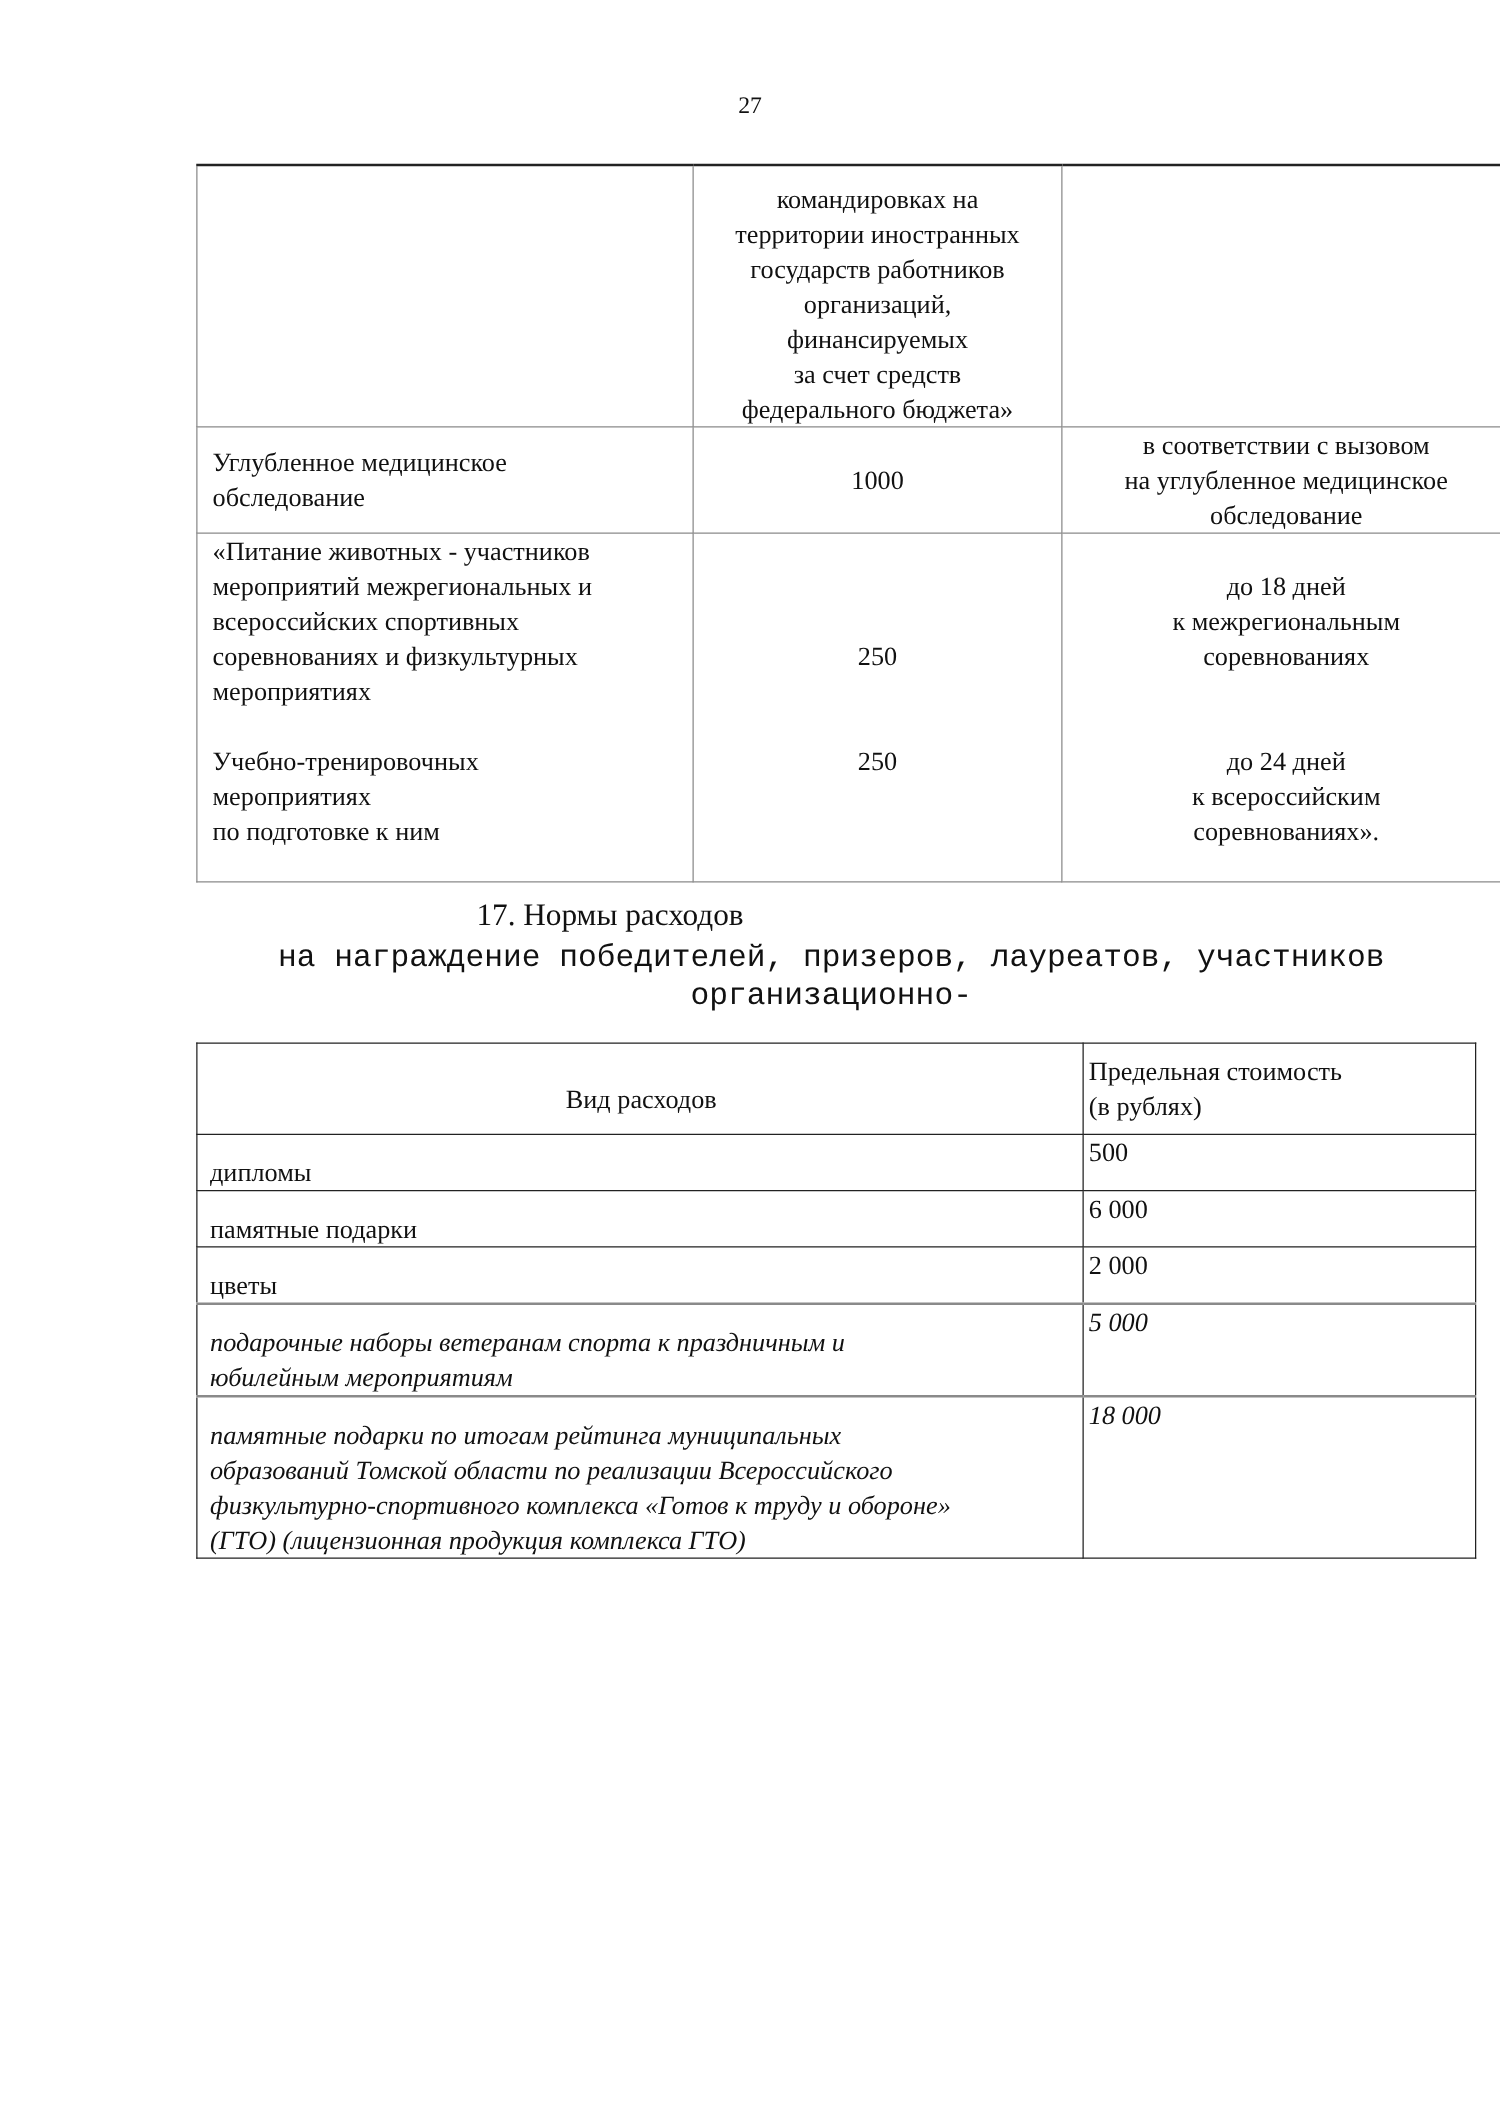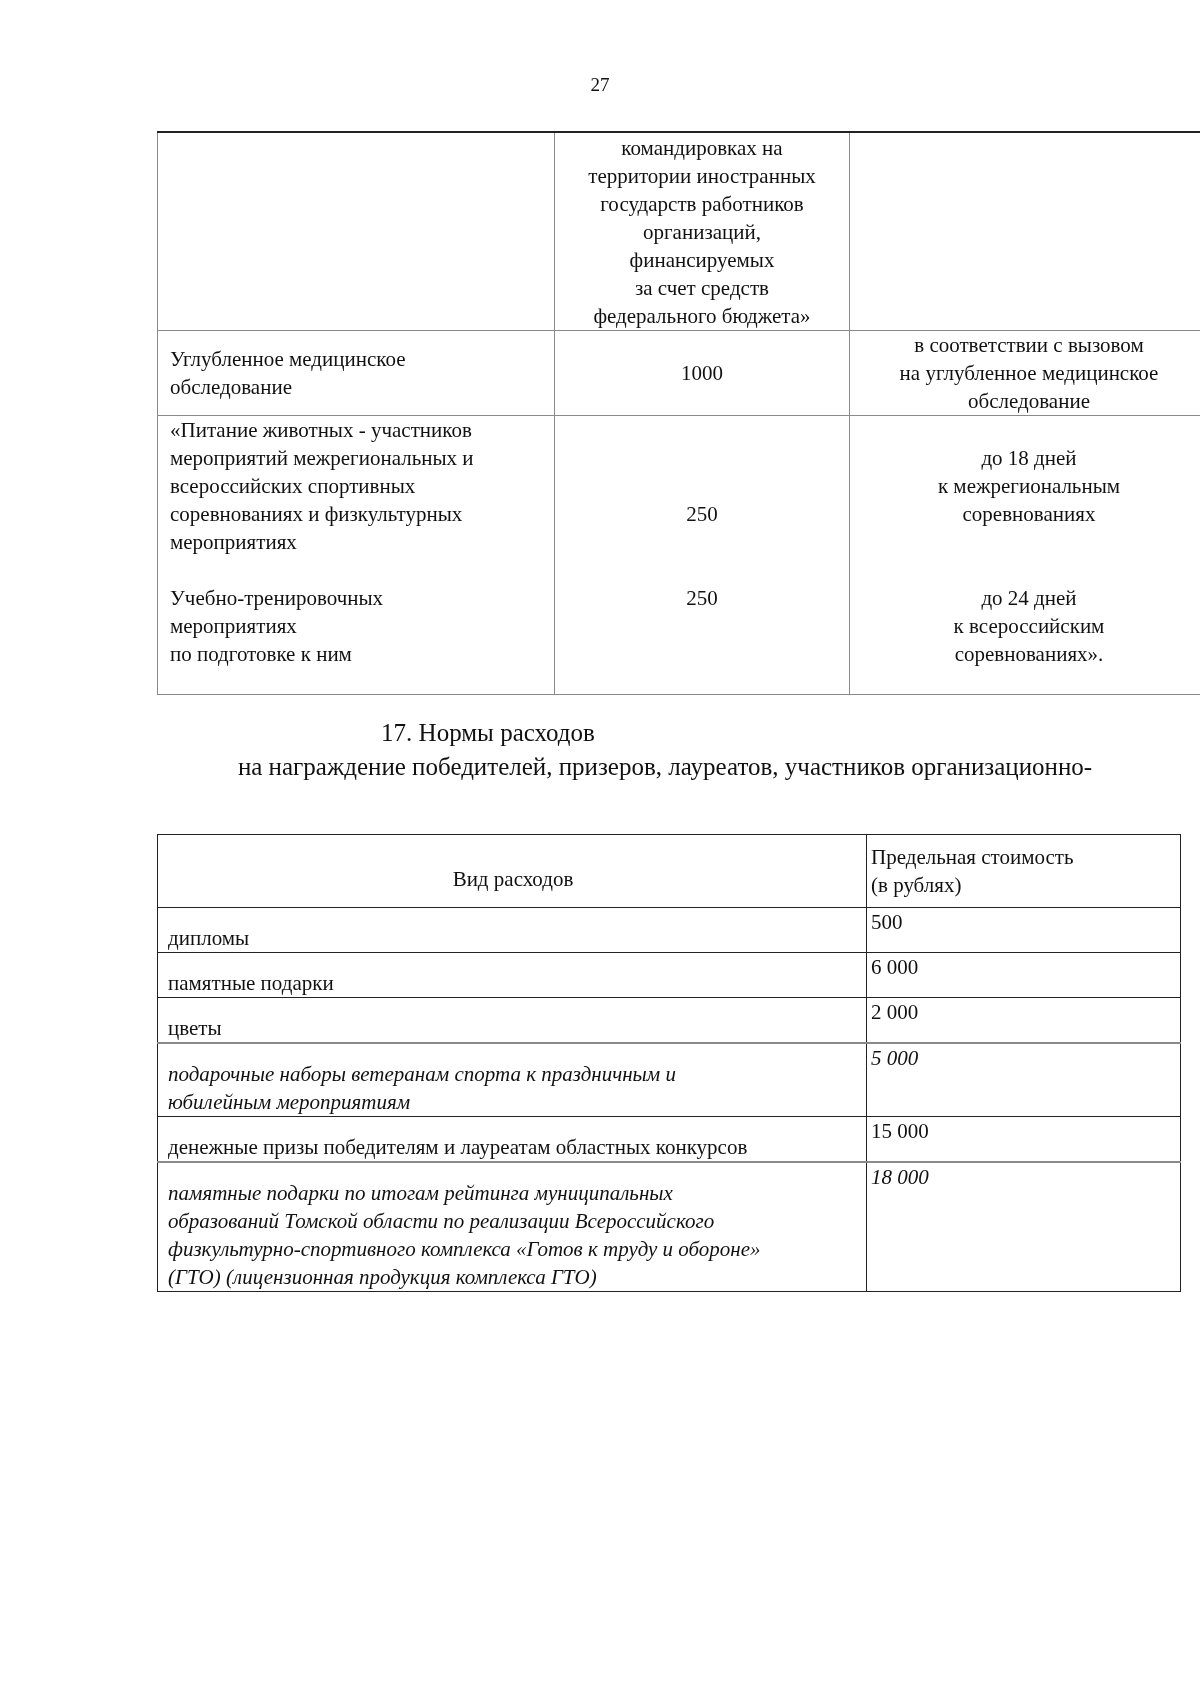--- a/index.html
+++ b/index.html
@@ -15,36 +15,36 @@
   table { border-collapse: collapse; position: absolute; table-layout: fixed; }
   td, th { font-weight: normal; vertical-align: top; }
 
   
   .t1 { left: 157px; top: 131px; width: 1015px; }
   .t1 td { border: 1.5px solid #8a8a8a; font-size: 21px; line-height: 28px; }
   .t1 tr:first-child td { border-top: 2px solid #222; }
   .t1 .c1 { width: 376px; padding: 0 8px 0 12px; text-align: left; }
   .t1 .c2 { width: 286px; padding: 0 4px; text-align: center; }
   .t1 .c3 { width: 350px; padding: 0 4px; text-align: center; }
-  .t1 .r-top td { height: 196px; padding-top: 1px; }
+  .t1 .r-top td { height: 196px; padding-top: 12px; }
   .t1 .r-med td { height: 83px; }
   .t1 .r-med .c1, .t1 .r-med .c2 { vertical-align: middle; }
   .t1 .r-med .c3 { vertical-align: top; padding-top: 0; }
   .t1 .r-food td { height: 278px; }
   .block { display: block; }
   .gap { height: 28px; }
 
   
   .section-title {
     position: absolute; left: 0; width: 976px; top: 718px;
     text-align: center; font-size: 25px; line-height: 30px;
   }
   .section-sub {
     position: absolute; left: 140px; width: 1050px; top: 752px;
-    text-align: center; font-size: 25px; line-height: 30px;
+    text-align: center; font-size: 25px; line-height: 30px; font-family: Liberation Mono, monospace;
   }
 
   
   .t2 { left: 157px; top: 834px; width: 1015px; }
   .t2 td, .t2 th { border: 1.5px solid #222; font-size: 21px; line-height: 28px; }
   .t2 .k { width: 690px; padding: 16px 8px 0 10px; text-align: left; }
   .t2 .v { width: 305px; padding: 0 4px; text-align: left; }
   .t2 thead th { height: 56px; vertical-align: middle; text-align: center; }
   .t2 tbody tr.gray-top td { border-top-color: #8a8a8a; border-top-width: 2.5px; font-style: italic; }
 </style>
@@ -146,24 +146,20 @@
       <td class="k">цветы</td>
       <td class="v">2 000</td>
     </tr>
     <tr class="gray-top">
       <td class="k">
         <span class="block">подарочные наборы ветеранам спорта к праздничным и</span>
         <span class="block">юбилейным мероприятиям</span>
       </td>
       <td class="v">5 000</td>
     </tr>
-    <tr>
-      <td class="k">денежные призы победителям и лауреатам областных конкурсов</td>
-      <td class="v">15 000</td>
-    </tr>
     <tr class="gray-top">
       <td class="k">
         <span class="block">памятные подарки по итогам рейтинга муниципальных</span>
         <span class="block">образований Томской области по реализации Всероссийского</span>
         <span class="block">физкультурно-спортивного комплекса «Готов к труду и обороне»</span>
         <span class="block">(ГТО) (лицензионная продукция комплекса ГТО)</span>
       </td>
       <td class="v">18 000</td>
     </tr>
   </tbody>

